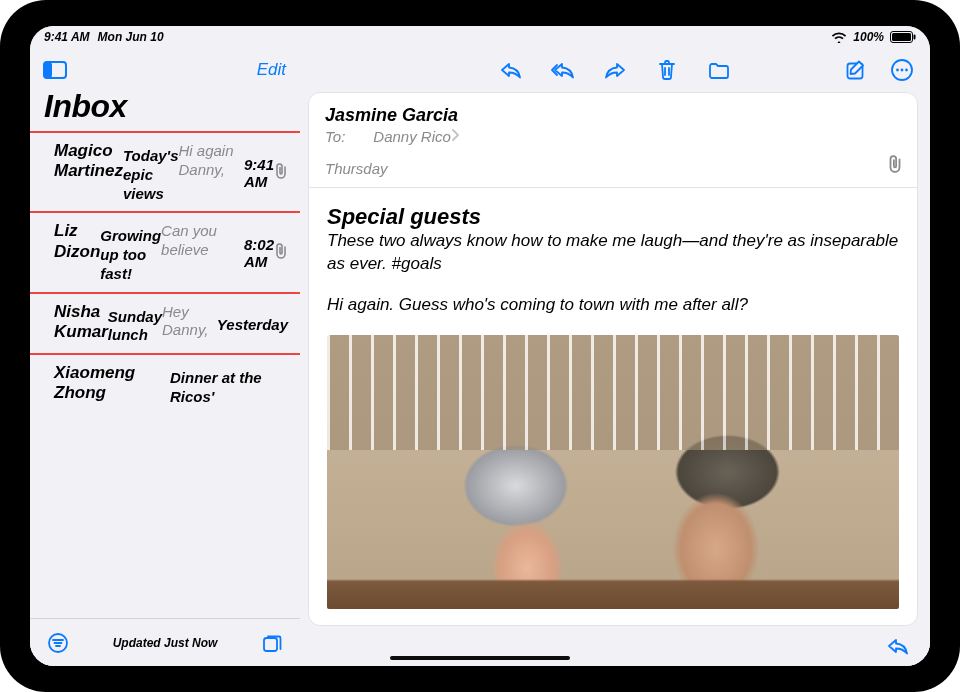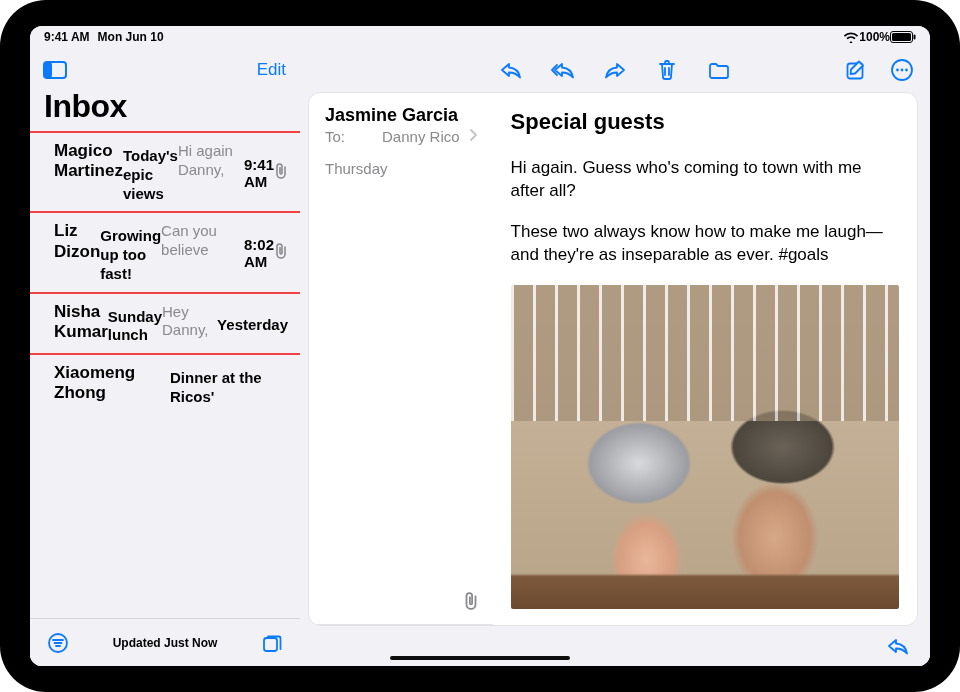--- a/index.html
+++ b/index.html
@@ -2,29 +2,29 @@
 <html><head>
   <meta charset="utf-8">
   <style>
     * { margin: 0; padding: 0; box-sizing: border-box; font-family: -apple-system, 'Helvetica Neue', Helvetica, Arial, sans-serif; -webkit-font-smoothing: antialiased; }
     body { background: #fff; }
     .device {
       width: 960px; height: 692px; margin: 0 auto; position: relative; background: #000;
       border-radius: 46px; padding: 26px 30px;
     }
     .screen {
-      width: 100%; height: 100%; background: #f2f2f6; border-radius: 12px; overflow: hidden;
-      display: flex; flex-direction: column; position: relative;
+      width: 100%; height: 100%; background: #f2f2f6; border-radius: 24px; overflow: hidden;
+      display: flex; flex-direction: column; position: relative; font-style: italic;
     }
     .status-bar {
       height: 22px; display: flex; align-items: center; justify-content: space-between;
       padding: 0 14px; font-size: 12px; font-weight: 600; color: #000; background: #f2f2f6;
     }
     .status-left { display:flex; gap:8px; align-items:center; }
-    .status-right { display:flex; align-items:center; }
+    .status-right { display:flex; gap:6px; align-items:center; }
     .status-right svg { display:block; }
     .workspace { flex:1; display:flex; background:#f2f2f6; position:relative; overflow:hidden; }
     .sidebar {
       width: 270px; background: #f2f2f6; display:flex; flex-direction:column; border-right: none;
       position:relative;
     }
     .sidebar-top {
       display:flex; justify-content:space-between; align-items:center; padding: 6px 14px 0 10px;
       height: 38px;
     }
@@ -54,32 +54,32 @@
       height: 44px; display:flex; align-items:center; justify-content:center; gap: 30px;
       position:relative;
     }
     .toolbar .tb-center { display:flex; gap: 24px; }
     .toolbar .tb-right { position:absolute; right: 14px; display:flex; gap: 18px; align-items:center; }
     .tb-btn { color:#0a7aff; display:flex; align-items:center; justify-content:center; width:28px; height:28px; }
     .tb-btn svg { display:block; }
 
     .reader {
       margin: 0 12px 0 8px; flex:1; background:#fff; border:1px solid #e3e3e7; border-radius:12px;
-      overflow:hidden; display:flex; flex-direction:row;
+      overflow:hidden; display:flex; flex-direction:column;
     }
     .reader-header { padding: 12px 16px 10px 16px; border-bottom:1px solid #e3e3e7; position:relative; }
     .from { font-weight:800; font-size:18px; color:#000; }
-    .to-line { font-size:15px; margin-top:2px; display:flex; align-items:center; gap:9px; }
+    .to-line { font-size:15px; margin-top:2px; display:flex; align-items:center; gap:0; }
     .to-label { color:#8a8a8e; }
     .to-name { color:#8a8a8e;margin-left:28px; }
     .chev { color:#c4c4c8; font-size:13px; }
     .date { font-size:15px; color:#8a8a8e; margin-top:15px; }
     .hdr-clip { position:absolute; right:14px; bottom:10px; color:#8a8a8e; }
     .reader-body { padding: 16px 18px; overflow:hidden; flex:1; display:flex; flex-direction:column; }
-    .body-h1 { font-weight:800; font-size:22px; color:#000; margin-bottom: 22px; }
+    .body-h1 { font-weight:800; font-size:22px; color:#000; }
     .body-p { font-size:17px; color:#000; line-height:1.35; margin-bottom: 18px; }
     .photo {
       flex:1;
       border-radius: 2px;
       background:
         repeating-linear-gradient(to right, rgba(255,255,255,0.72) 0 3px, rgba(160,140,115,0.65) 3px 22px) top/100% 42% no-repeat,
         linear-gradient(to top, #6b4a30 0%, #7d5a3d 10%, rgba(0,0,0,0) 11%),
         radial-gradient(ellipse 60px 80px at 35% 85%, #e9b79b 0%, #d89f82 45%, rgba(0,0,0,0) 60%),
         radial-gradient(ellipse 70px 90px at 68% 78%, #d7a887 0%, #c08f6f 50%, rgba(0,0,0,0) 62%),
         radial-gradient(ellipse 70px 55px at 33% 55%, #d9dadd 0%, #9b9da2 70%, rgba(0,0,0,0) 75%),
@@ -258,22 +258,22 @@
             </div>
             <div class="date">Thursday</div>
             <span class="hdr-clip">
               <svg width="16" height="18" viewBox="0 0 14 16">
                   <path d="M11 4v7a4 4 0 01-8 0V3.5a2.5 2.5 0 015 0V10a1 1 0 01-2 0V4.5" fill="none" stroke="#8a8a8e" stroke-width="1.6" stroke-linecap="round"></path>
                 </svg>
             </span>
           </div>
           <div class="reader-body">
             <h2 class="body-h1">Special guests</h2>
+            <p class="body-p">These two always know how to make me laugh—and they're as inseparable as ever. #goals</p>
             <p class="body-p">Hi again. Guess who's coming to town with me after all?</p>
-            <p class="body-p">These two always know how to make me laugh—and they're as inseparable as ever. #goals</p>
             <div class="photo"></div>
           </div>
         </div>
 
         <div class="content-bottom">
           <div class="tb-btn">
             <svg width="24" height="20" viewBox="0 0 24 20">
                 <path d="M10 4L3 10l7 6v-3.5c5 0 8 1.5 11 5-1-6-5-9.5-11-10V4z" fill="none" stroke="#0a7aff" stroke-width="1.8" stroke-linejoin="round"></path>
               </svg>
           </div>

